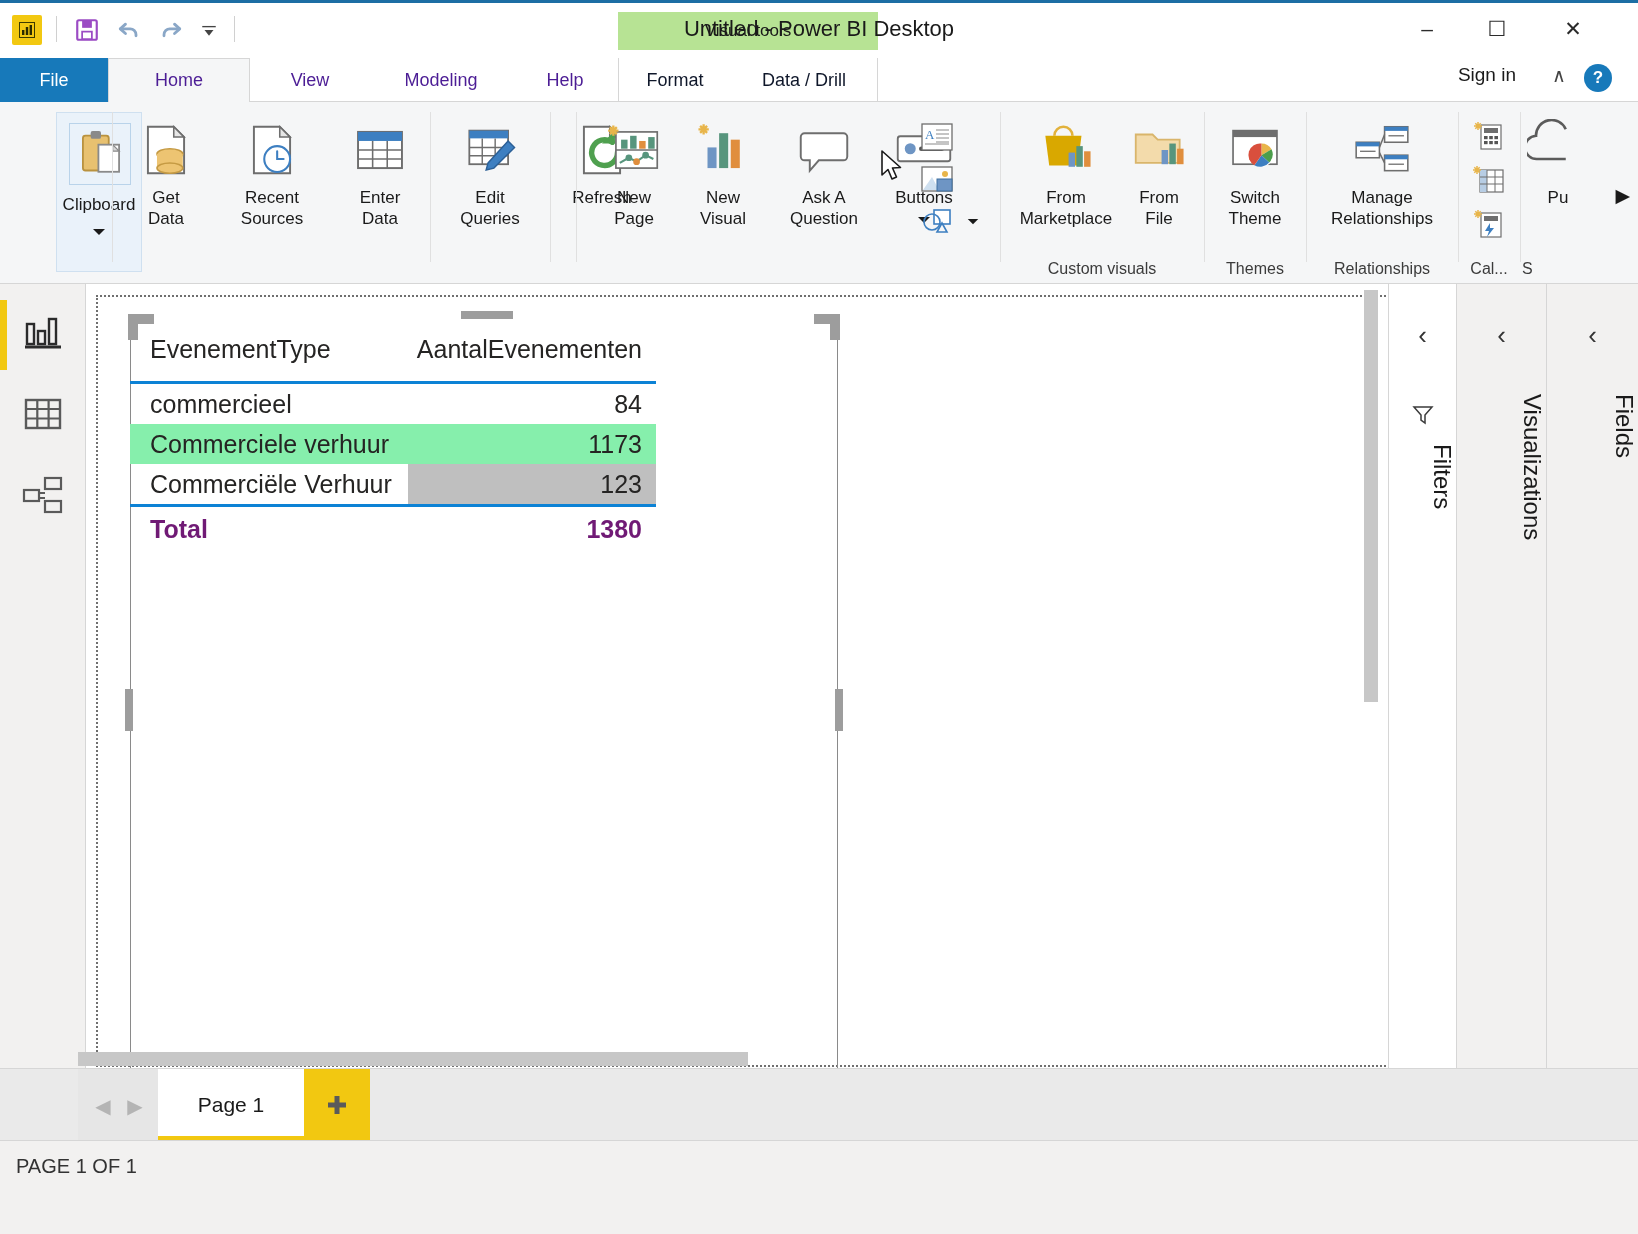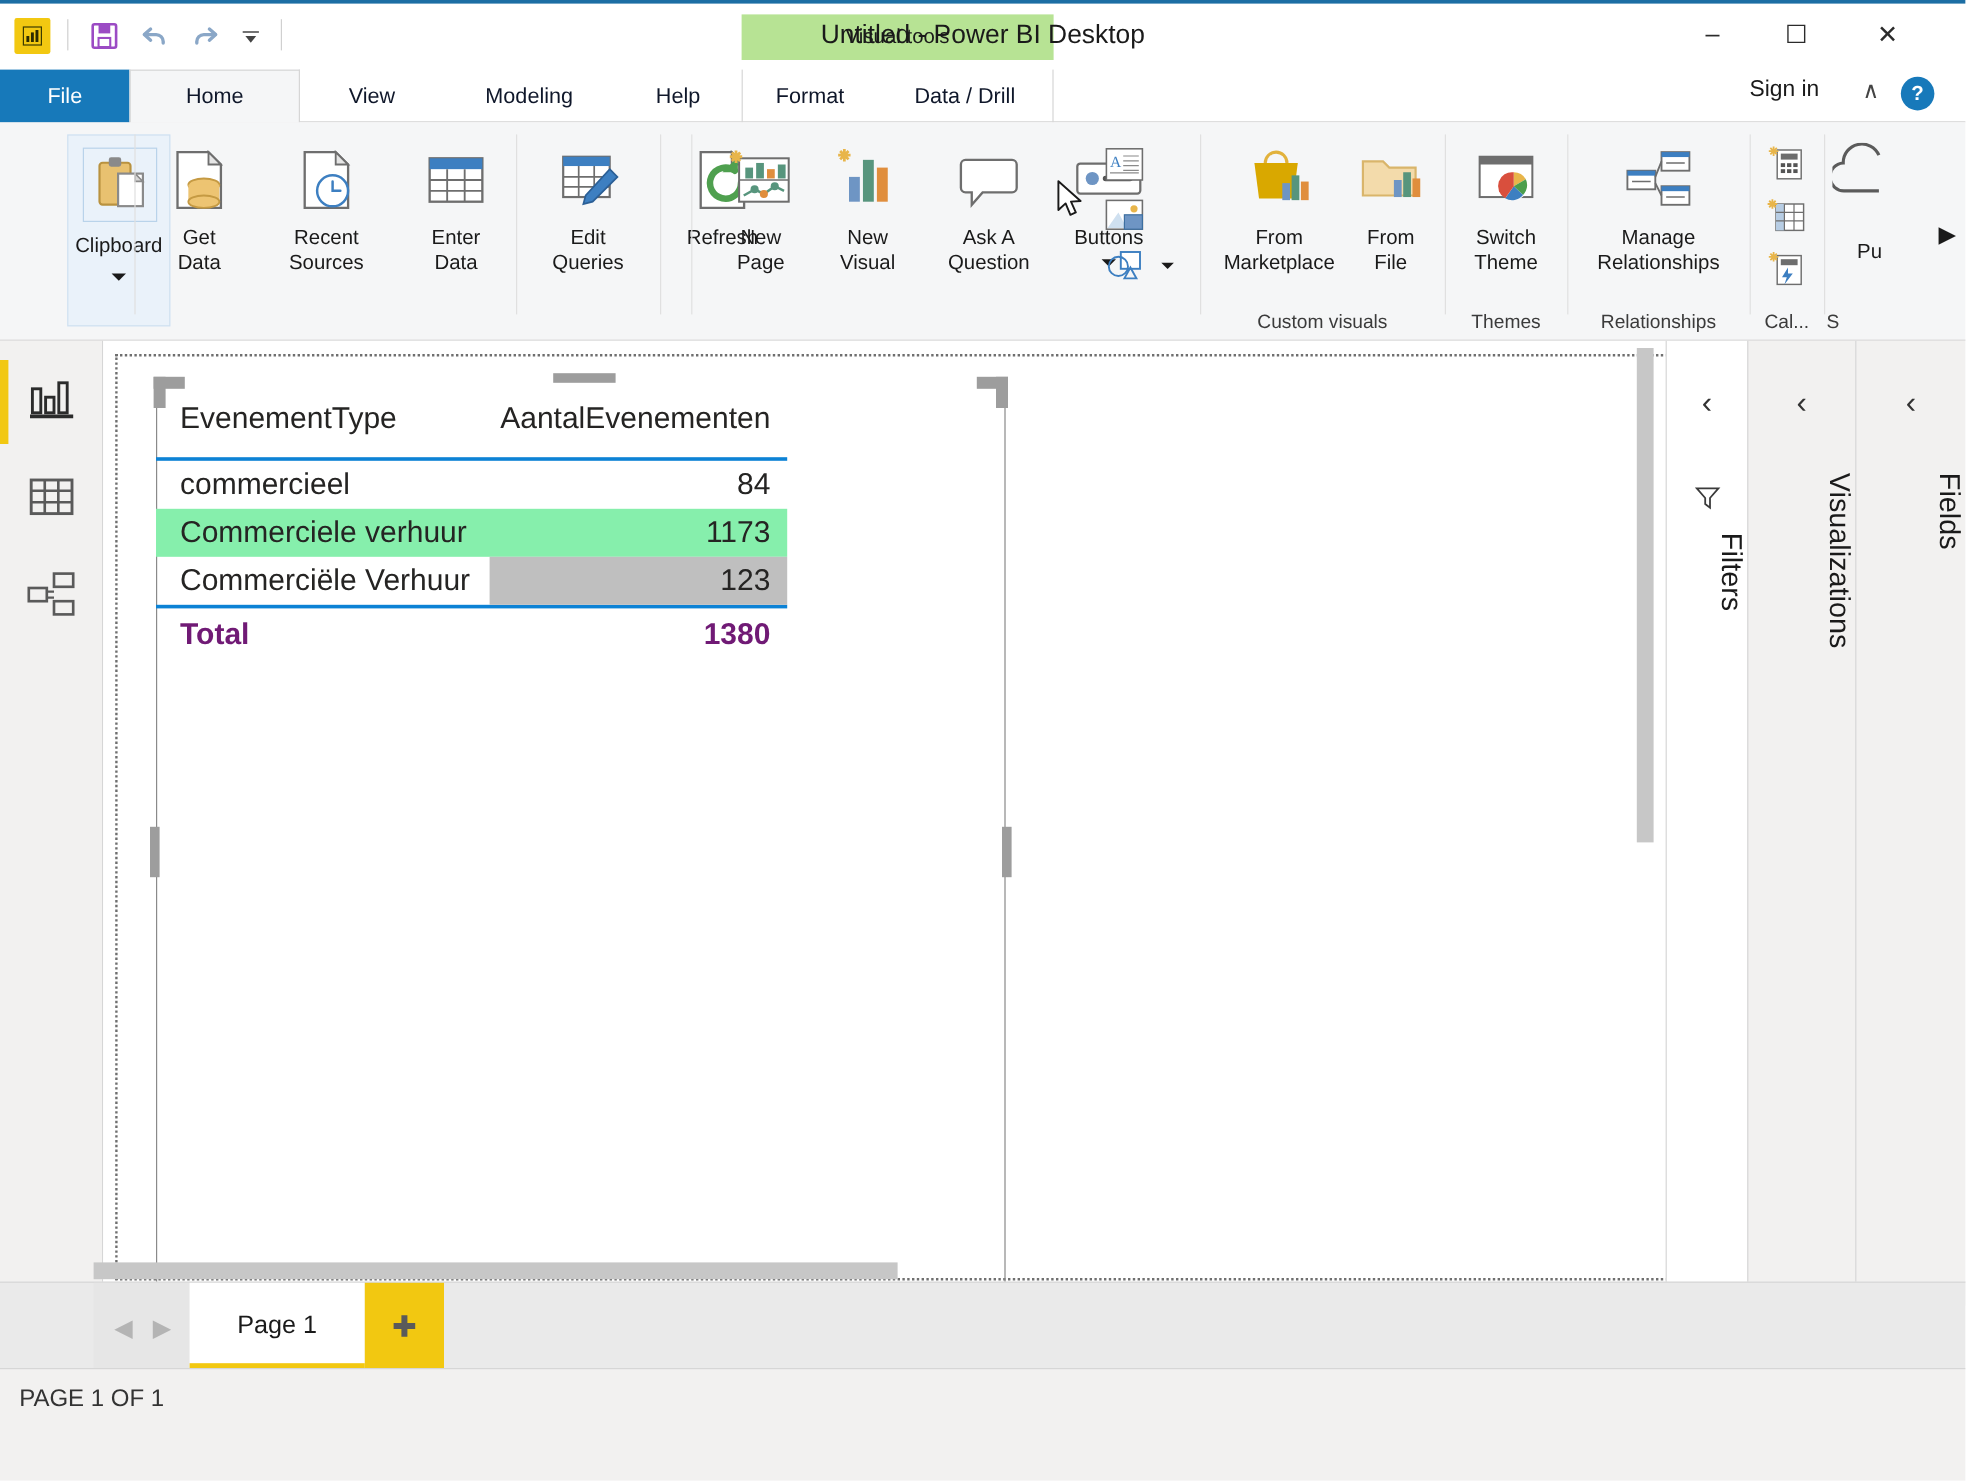--- a/index.html
+++ b/index.html
@@ -43,21 +43,21 @@
     background: #b7e394; display: flex; align-items: center; justify-content: center;
     font-size: 17px; color: #1a1a1a;
   }
 
   
   .tabstrip { position: absolute; left: 0; top: 58px; width: 1638px; height: 44px; background: #ffffff; }
   .tabstrip-underline { position:absolute; left:0; top:101px; width:1638px; height:1px; background:#d6d6d6; }
   .rib-tab {
     position: absolute; top: 58px; height: 44px;
     display: flex; align-items: center; justify-content: center;
-    font-size: 18px; color: #0f172a; cursor: default;
+    font-size: 18px; color: #4c1d95; cursor: default;
   }
   .rib-tab.file { background: #1779ba; color: #fff; }
   .rib-tab.active { background: #f5f6f7; border-left:1px solid #d6d6d6; border-right:1px solid #d6d6d6; border-top:1px solid #d6d6d6; }
   .ctx-tab-group {
     position: absolute; left: 618px; top: 58px; width: 260px; height: 44px;
     border-left: 1px solid #d6d6d6; border-right: 1px solid #d6d6d6;
   }
   .ctx-tab { position:absolute; top:0; height:44px; display:flex; align-items:center; justify-content:center; font-size:18px; color:#0f172a; }
   .signin { position: absolute; right: 122px; top: 64px; font-size: 19px; color: #1a1a1a; }
   .ribbon-collapse { position:absolute; right:72px; top:64px; font-size:19px; color:#444; }
@@ -560,21 +560,21 @@
           <g stroke="#e8b54a" stroke-width="1.5">
               <path d="M7 3 V11 M3 7 H11 M4.3 4.3 L9.7 9.7 M9.7 4.3 L4.3 9.7"></path>
             </g>
         </svg>
       </div>
       <div class="rgroup-label">Cal...</div>
     </div>
     <div class="rgroup-sep" style="left:1520px;"></div>
 
     <div class="rgroup" style="left:1522px; width:60px; overflow:hidden;">
-      <div class="rbtn" style="left:4px; width:64px;gap:12px;">
+      <div class="rbtn" style="left:4px; width:64px;">
         <div class="ic">
           <svg width="62" height="62" viewBox="0 0 48 48">
             <path d="M30 8 a12 12 0 0 0 -23 5 a9 9 0 0 0 1 18 H30" fill="none" stroke="#5b5b5b" stroke-width="2"></path>
           </svg>
         </div>
         <div class="lbl">Pu</div>
       </div>
       <div class="rgroup-label" style="text-align:left;">S</div>
     </div>
 

